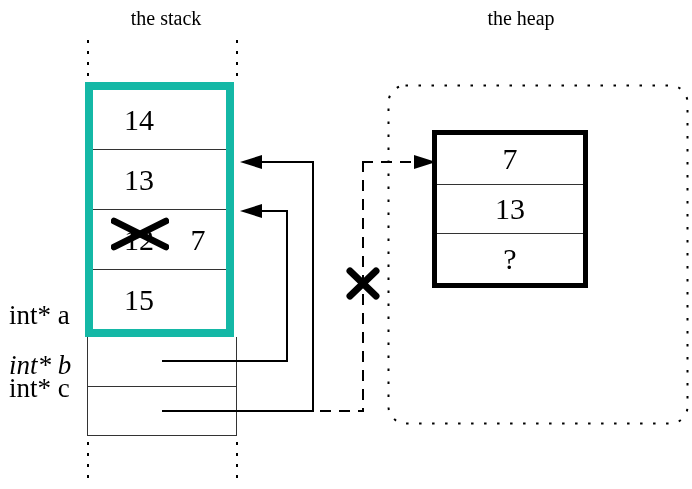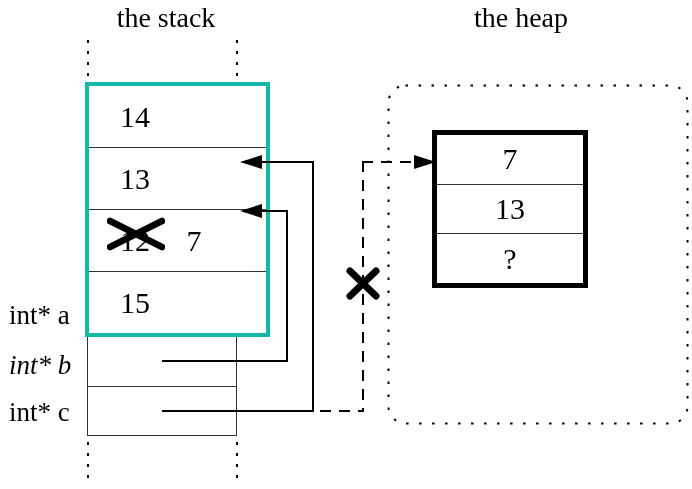--- a/index.html
+++ b/index.html
@@ -1,23 +1,23 @@
 <!DOCTYPE html>
 <html><head>
 <meta charset="utf-8">
 <style>
   html,body{margin:0;padding:0;background:#fff;}
   .canvas{
     position:relative;width:692px;height:489px;background:#fff;overflow:hidden;
     font-family:"Liberation Serif","DejaVu Serif",serif;color:#000;
   }
-  .title{position:absolute;width:160px;text-align:center;font-size:28px;line-height:32px;}
+  .title{position:absolute;width:160px;text-align:center;font-size:20px;line-height:32px;}
   .vdot{position:absolute;width:2px;background:repeating-linear-gradient(180deg,#000 0 2.5px,transparent 2.5px 11px);}
   
-  .stackbox{position:absolute;left:85px;top:82px;width:185px;height:255px;border:4px solid #14b8a6;box-sizing:border-box;display:flex;flex-direction:column;}
+  .stackbox{position:absolute;left:85px;top:82px;width:149px;height:255px;border:8px solid #14b8a6;box-sizing:border-box;display:flex;flex-direction:column;}
   .cell{flex:1;position:relative;display:flex;align-items:center;}
   .cell + .cell{border-top:1.6px solid #333;}
   .num{display:block;width:92px;text-align:center;font-size:30px;line-height:30px;}
   .newval{position:absolute;left:88px;top:50%;transform:translateY(-50%);width:34px;text-align:center;font-size:30px;}
   .crosssvg{position:absolute;left:18px;top:6px;}
   
   .belowbox{position:absolute;left:87px;top:337px;width:150px;height:99px;border-left:1.6px solid #333;border-right:1.6px solid #333;border-bottom:1.6px solid #333;box-sizing:border-box;}
   .bcell{height:50px;box-sizing:border-box;}
   .bcell.first{border-bottom:1.6px solid #333;}
   .ptr{position:absolute;left:3px;font-size:27px;line-height:32px;margin-left:6px;}
@@ -68,21 +68,21 @@
     </div>
   </div>
 
   <div class="belowbox">
     <div class="bcell first"></div>
     <div class="bcell"></div>
   </div>
 
   <div class="ptr" style="top:299px;">int* a</div>
   <div class="ptr" style="top:349px;font-style:italic;">int* b</div>
-  <div class="ptr" style="top:396px;text-align:center;">int* c</div>
+  <div class="ptr" style="top:372px;text-align:center;">int* c</div>
 
   <div class="hline" style="left:162px;top:360px;width:126px;"></div>
   <div class="vline" style="left:286px;top:210px;height:152px;"></div>
   <div class="hline" style="left:258px;top:210px;width:30px;"></div>
   <div class="arrowL" style="left:240px;top:204px;"></div>
 
   <div class="hline" style="left:162px;top:410px;width:152px;"></div>
   <div class="vline" style="left:312px;top:161px;height:251px;"></div>
   <div class="hline" style="left:258px;top:161px;width:56px;"></div>
   <div class="arrowL" style="left:240px;top:155px;"></div>

